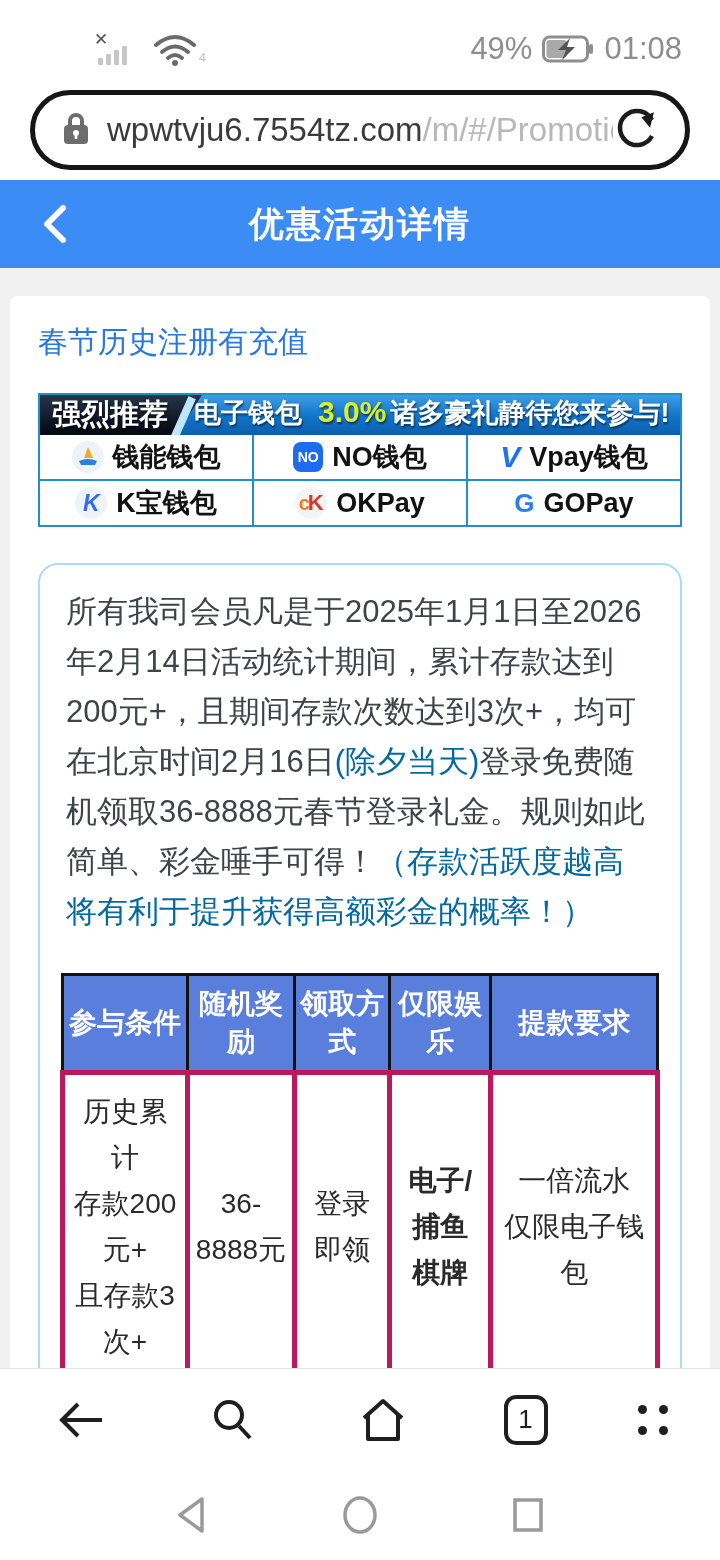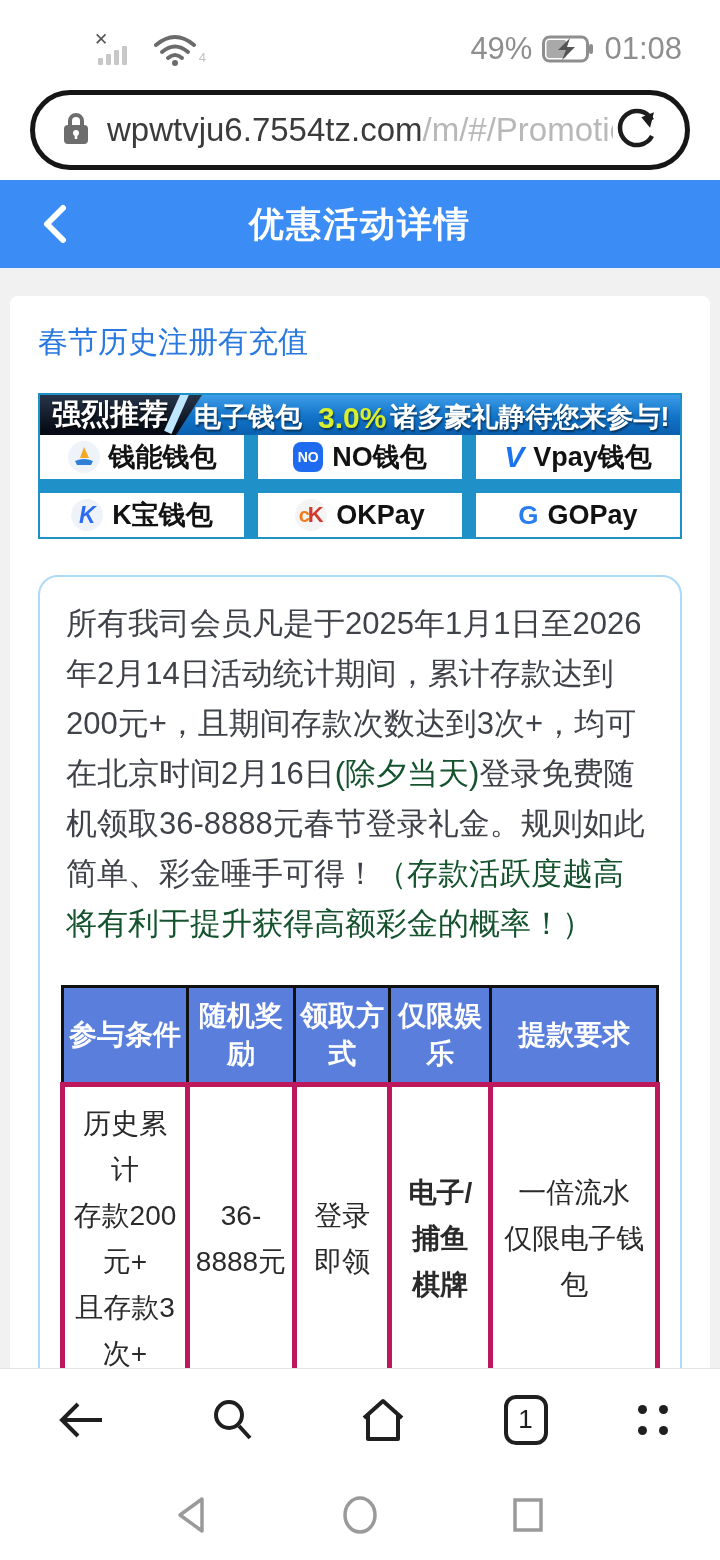--- a/index.html
+++ b/index.html
@@ -48,37 +48,37 @@
     background:#f1f1f2; padding:28px 10px 0; overflow:hidden;
   }
   .card {
     background:#fff; border-radius:8px 8px 0 0; min-height:1100px;
     padding:26px 28px 40px;
   }
   .promolink { color:#2878df; font-size:30px; display:inline-block; }
   
   .banner { margin-top:30px; border:2px solid #2090c8; }
   .banner-top {
-    height:40px; display:flex; align-items:flex-end;
+    height:40px; display:flex; align-items:flex-start;
     background:linear-gradient(180deg,#3d9de8 0%,#1173c8 55%,#0b5fae 100%);
     overflow:hidden; white-space:nowrap;
   }
   .ribbon {
     height:100%; display:flex; align-items:center;
     background:linear-gradient(180deg,#27354a 0%,#060b15 90%);
     color:#fff; font-weight:800; font-size:29px;
     padding:0 34px 0 12px;
     clip-path:polygon(0 0,100% 0,calc(100% - 26px) 100%,0 100%);
     text-shadow:1px 2px 2px rgba(0,0,0,.6);
   }
   .ribbon-slash { width:8px; height:60px; background:#bfe6ff; transform:rotate(24deg); margin-left:-26px; margin-right:10px; }
   .banner-top .btxt { color:#fff; font-weight:800; font-size:27px; text-shadow:1px 2px 2px rgba(0,0,0,.5); }
   .banner-top .btag { margin-right:12px; }
   .banner-top .bhl { color:#d8ef2e; font-weight:800; font-size:30px; margin:0 4px; text-shadow:1px 2px 2px rgba(0,0,0,.5); }
-  .wallets { display:grid; grid-template-columns:repeat(3,1fr); background:#2090c8; gap:14px; }
+  .wallets { display:grid; grid-template-columns:repeat(3,1fr); background:#2090c8; gap:2px; }
   .wallet {
     background:#fff; height:44px; display:flex; align-items:center; justify-content:center;
     gap:9px; cursor:pointer;
   }
   .wallet .wname { font-size:27px; font-weight:bold; color:#121212; }
   .w-circ { width:32px; height:32px; border-radius:50%; display:flex; align-items:center; justify-content:center; flex:none; }
   .bg-lt { background:#eef3fa; }
   .no-badge { width:30px; height:30px; border-radius:8px; background:#1f6bf0; color:#fff;
     font-size:14px; font-weight:bold; display:flex; align-items:center; justify-content:center; flex:none; }
   .v-letter { color:#1b74ee; font-weight:bold; font-style:italic; font-size:30px; }
@@ -93,21 +93,21 @@
   }
   .badge {
     width:190px; height:62px; display:flex; align-items:center; justify-content:center;
     background:linear-gradient(160deg,#8ec8fa 0%,#3c8df4 45%,#1a6ff0 100%);
     border-radius:16px 6px 34px 6px;
     color:#fff; font-size:31px; font-weight:bold; letter-spacing:2px;
     text-shadow:0 0 8px rgba(255,255,255,.65);
     margin:-1px 0 0 -1px;
   }
   .secbody { padding:22px 26px 10px; font-size:31px; line-height:50px; color:#3f4248; }
-  .red { color:#14532d; }
+  .red { color:#0369a1; }
   
   table.promo {
     border-collapse:collapse; margin:26px auto 36px; width:calc(100% - 40px);
     table-layout:fixed;
   }
   table.promo th {
     background:#5a7edc; color:#fff; font-size:28px; font-weight:bold;
     border:3px solid #111; padding:9px 2px; text-align:center;
   }
   table.promo td {

